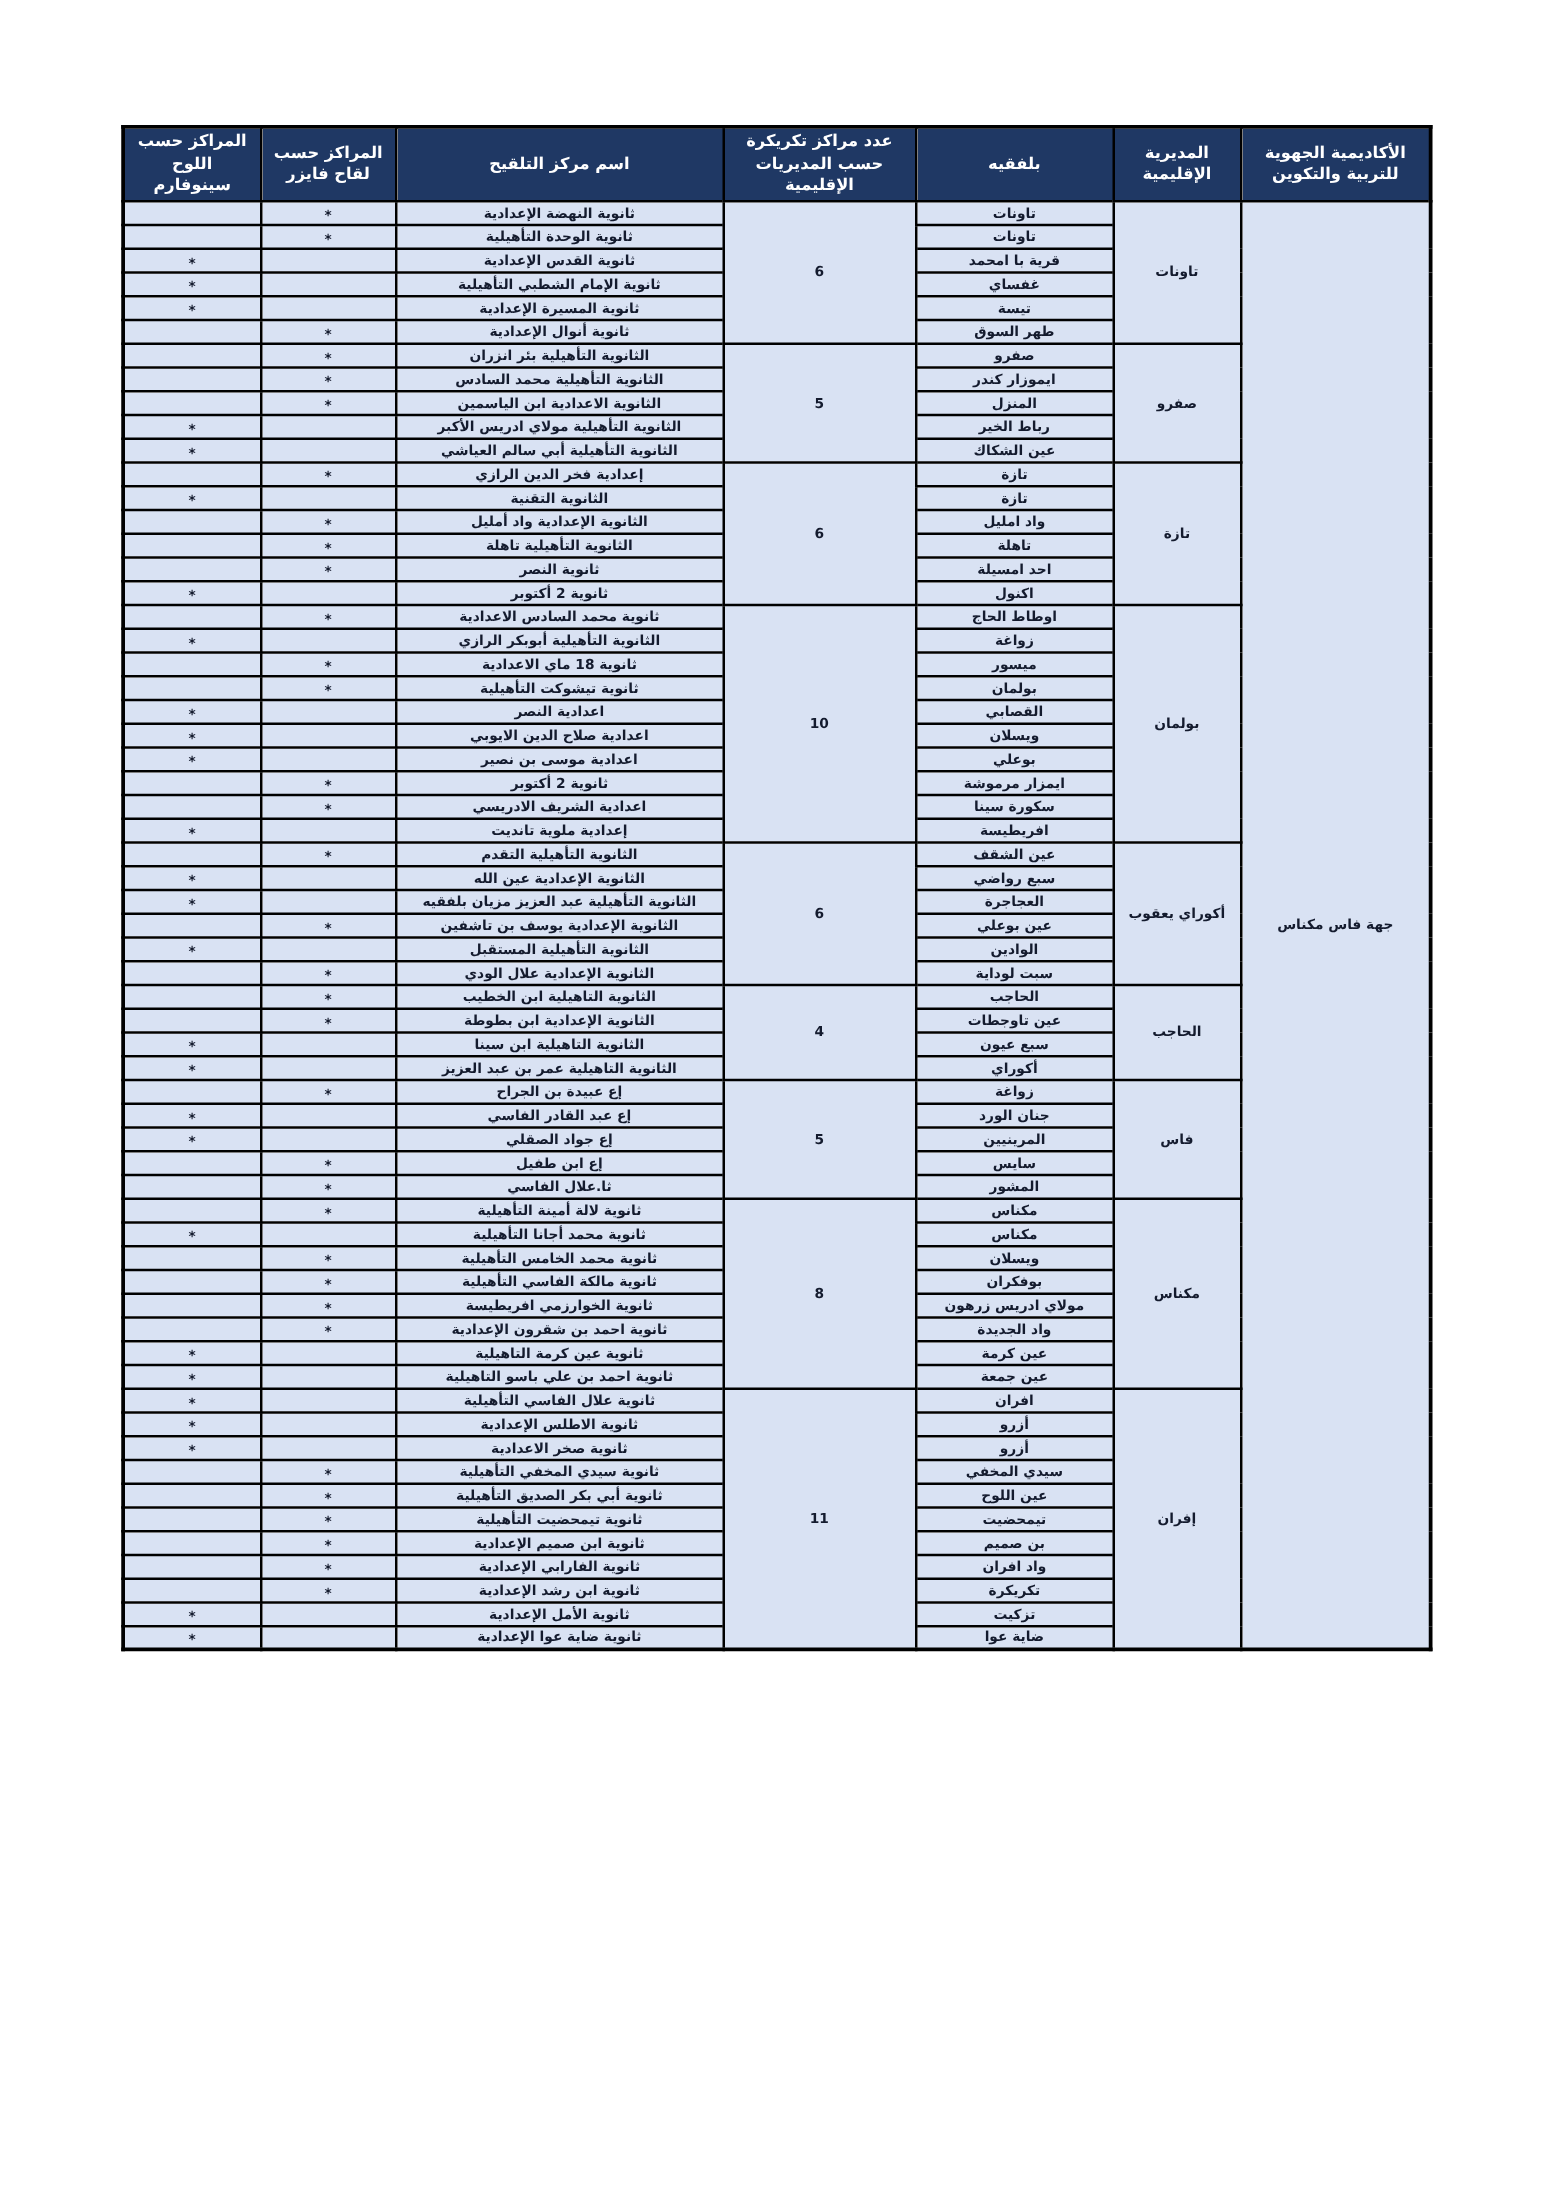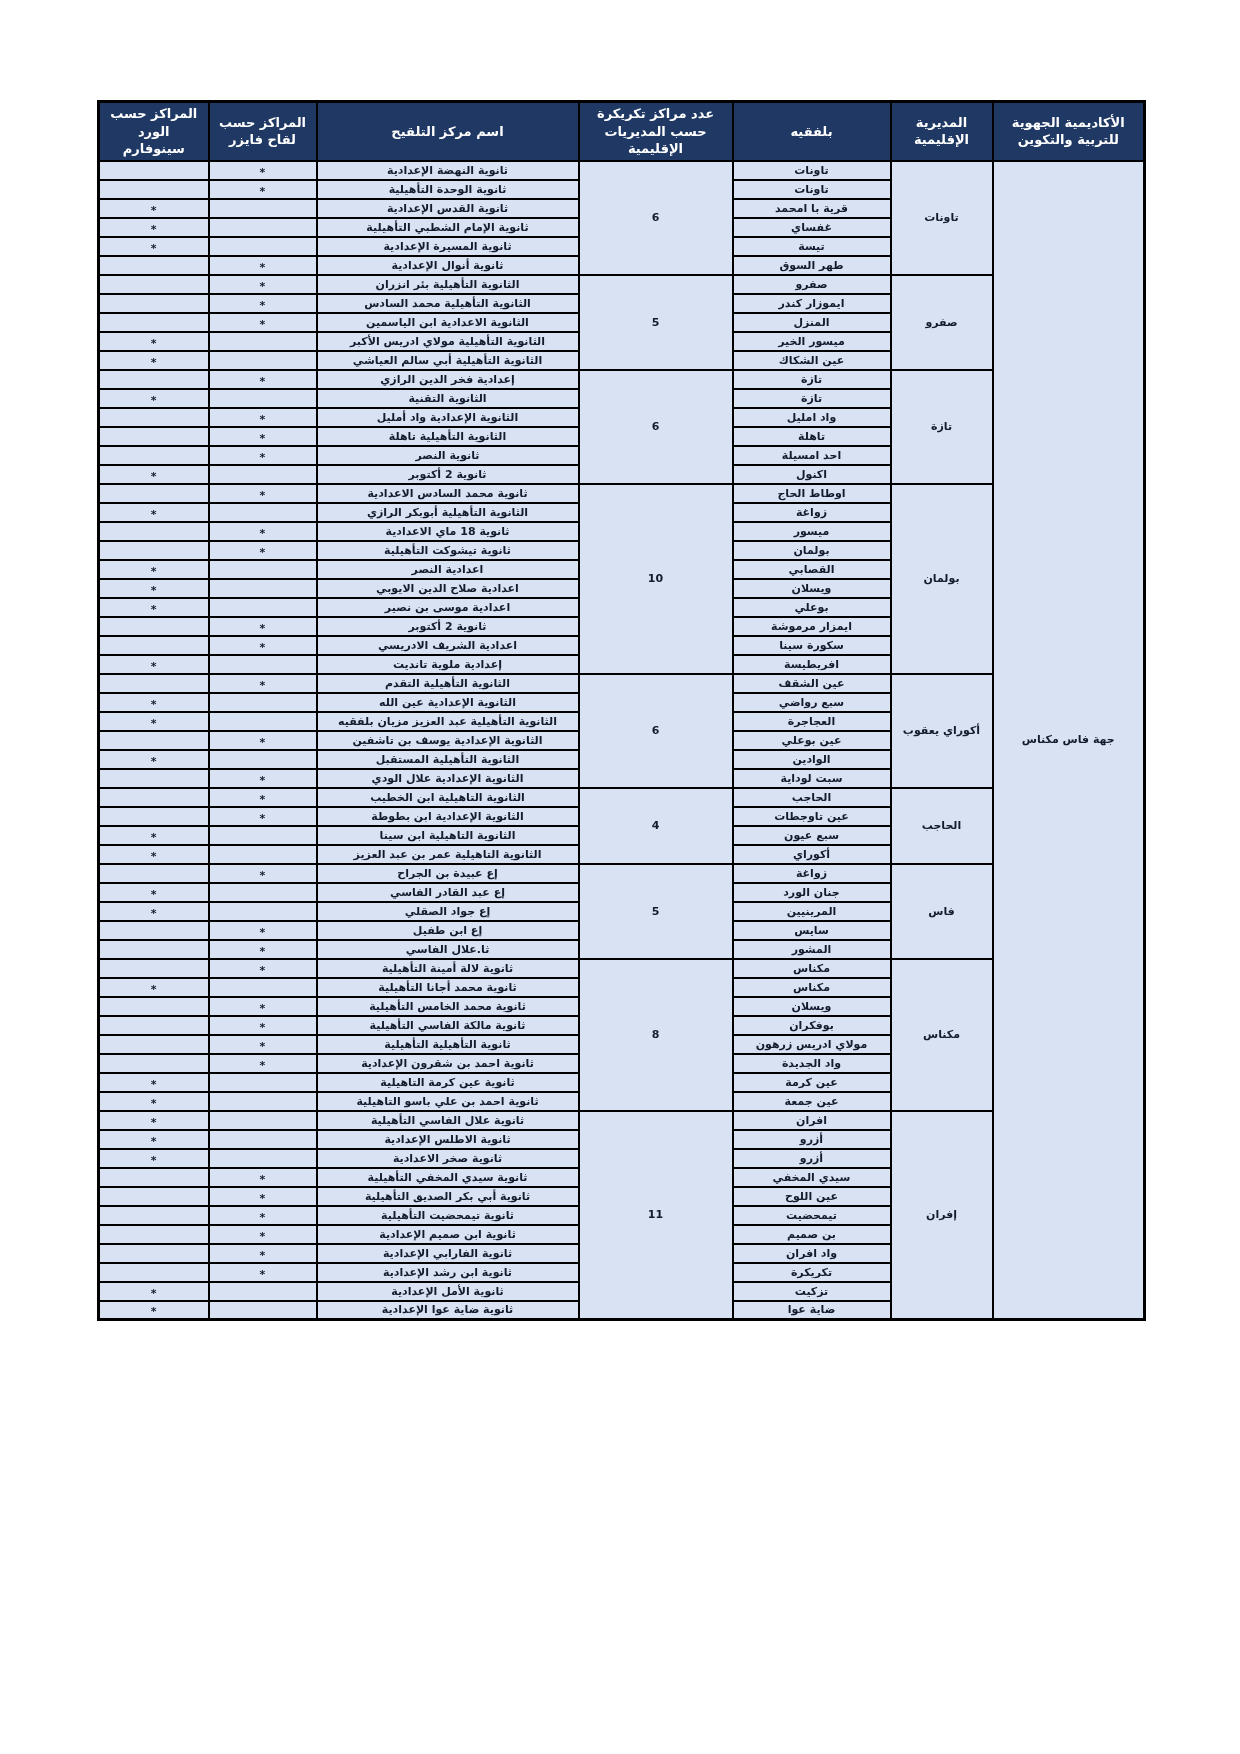--- a/index.html
+++ b/index.html
@@ -82,21 +82,21 @@
       <col style="width:110px">
     </colgroup>
     <thead>
       <tr>
         <th>الأكاديمية الجهوية للتربية والتكوين</th>
         <th>المديرية الإقليمية</th>
         <th>بلفقيه</th>
         <th>عدد مراكز تكريكرة حسب المديريات الإقليمية</th>
         <th>اسم مركز التلقيح</th>
         <th>المراكز حسب لقاح فايزر</th>
-        <th>المراكز حسب الورد سينوفارم</th>
+        <th>المراكز حسب اللوح سينوفارم</th>
       </tr>
     </thead>
     <tbody id="table-body">
         <tr>
           <td class="academy-cell" rowspan="61">جهة فاس مكناس</td>
           <td class="dir-cell" rowspan="6">تاونات</td>
           <td>تاونات</td>
           <td class="count-cell" rowspan="6">6</td>
           <td>ثانوية النهضة الإعدادية</td>
           <td class="star-cell"><span>*</span></td>
@@ -146,21 +146,21 @@
           <td class="star-cell"><span>*</span></td>
           <td class="star-cell"></td>
         </tr>
         <tr>
           <td>المنزل</td>
           <td>الثانوية الاعدادية ابن الياسمين</td>
           <td class="star-cell"><span>*</span></td>
           <td class="star-cell"></td>
         </tr>
         <tr>
-          <td>ميسور الخير</td>
+          <td>رباط الخير</td>
           <td>الثانوية التأهيلية مولاي ادريس الأكبر</td>
           <td class="star-cell"></td>
           <td class="star-cell"><span>*</span></td>
         </tr>
         <tr>
           <td>عين الشكاك</td>
           <td>الثانوية التأهيلية أبي سالم العياشي</td>
           <td class="star-cell"></td>
           <td class="star-cell"><span>*</span></td>
         </tr>
@@ -381,21 +381,21 @@
           <td class="star-cell"></td>
         </tr>
         <tr>
           <td>بوفكران</td>
           <td>ثانوية مالكة الفاسي التأهيلية</td>
           <td class="star-cell"><span>*</span></td>
           <td class="star-cell"></td>
         </tr>
         <tr>
           <td>مولاي ادريس زرهون</td>
-          <td>ثانوية التأهيلية التأهيلية</td>
+          <td>ثانوية الخوارزمي افريطيسة</td>
           <td class="star-cell"><span>*</span></td>
           <td class="star-cell"></td>
         </tr>
         <tr>
           <td>واد الجديدة</td>
           <td>ثانوية احمد بن شقرون الإعدادية</td>
           <td class="star-cell"><span>*</span></td>
           <td class="star-cell"></td>
         </tr>
         <tr>

